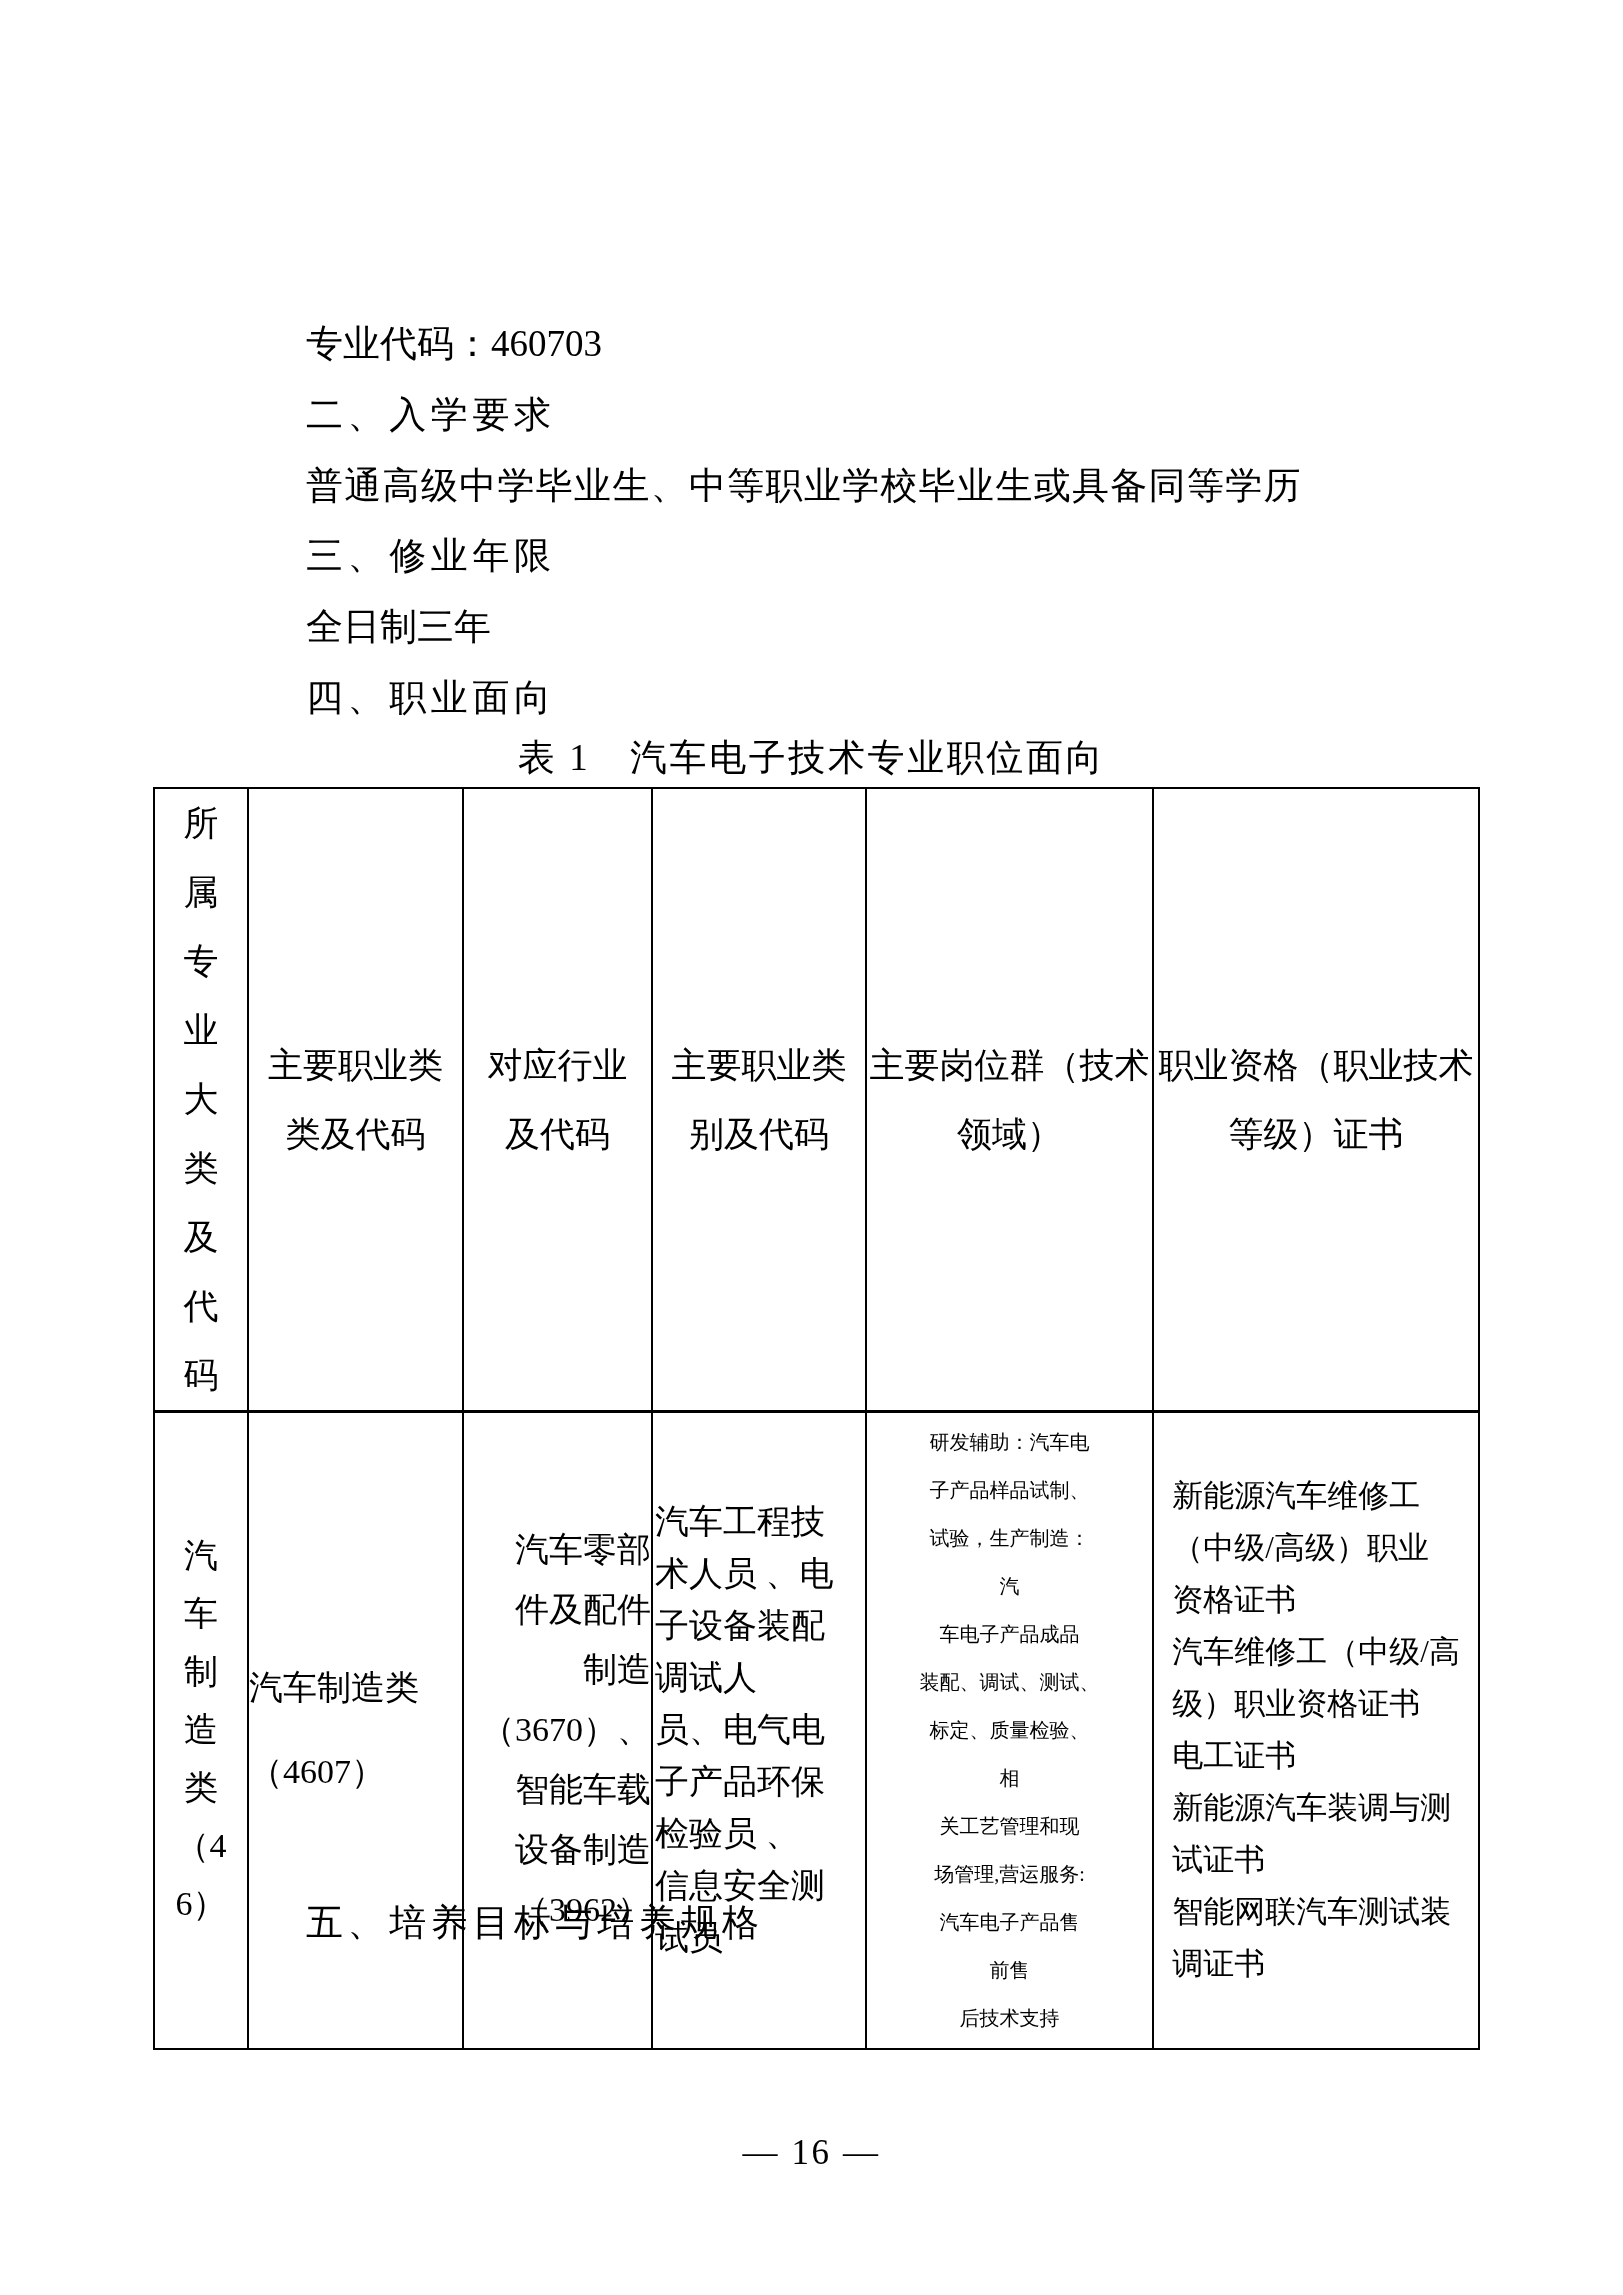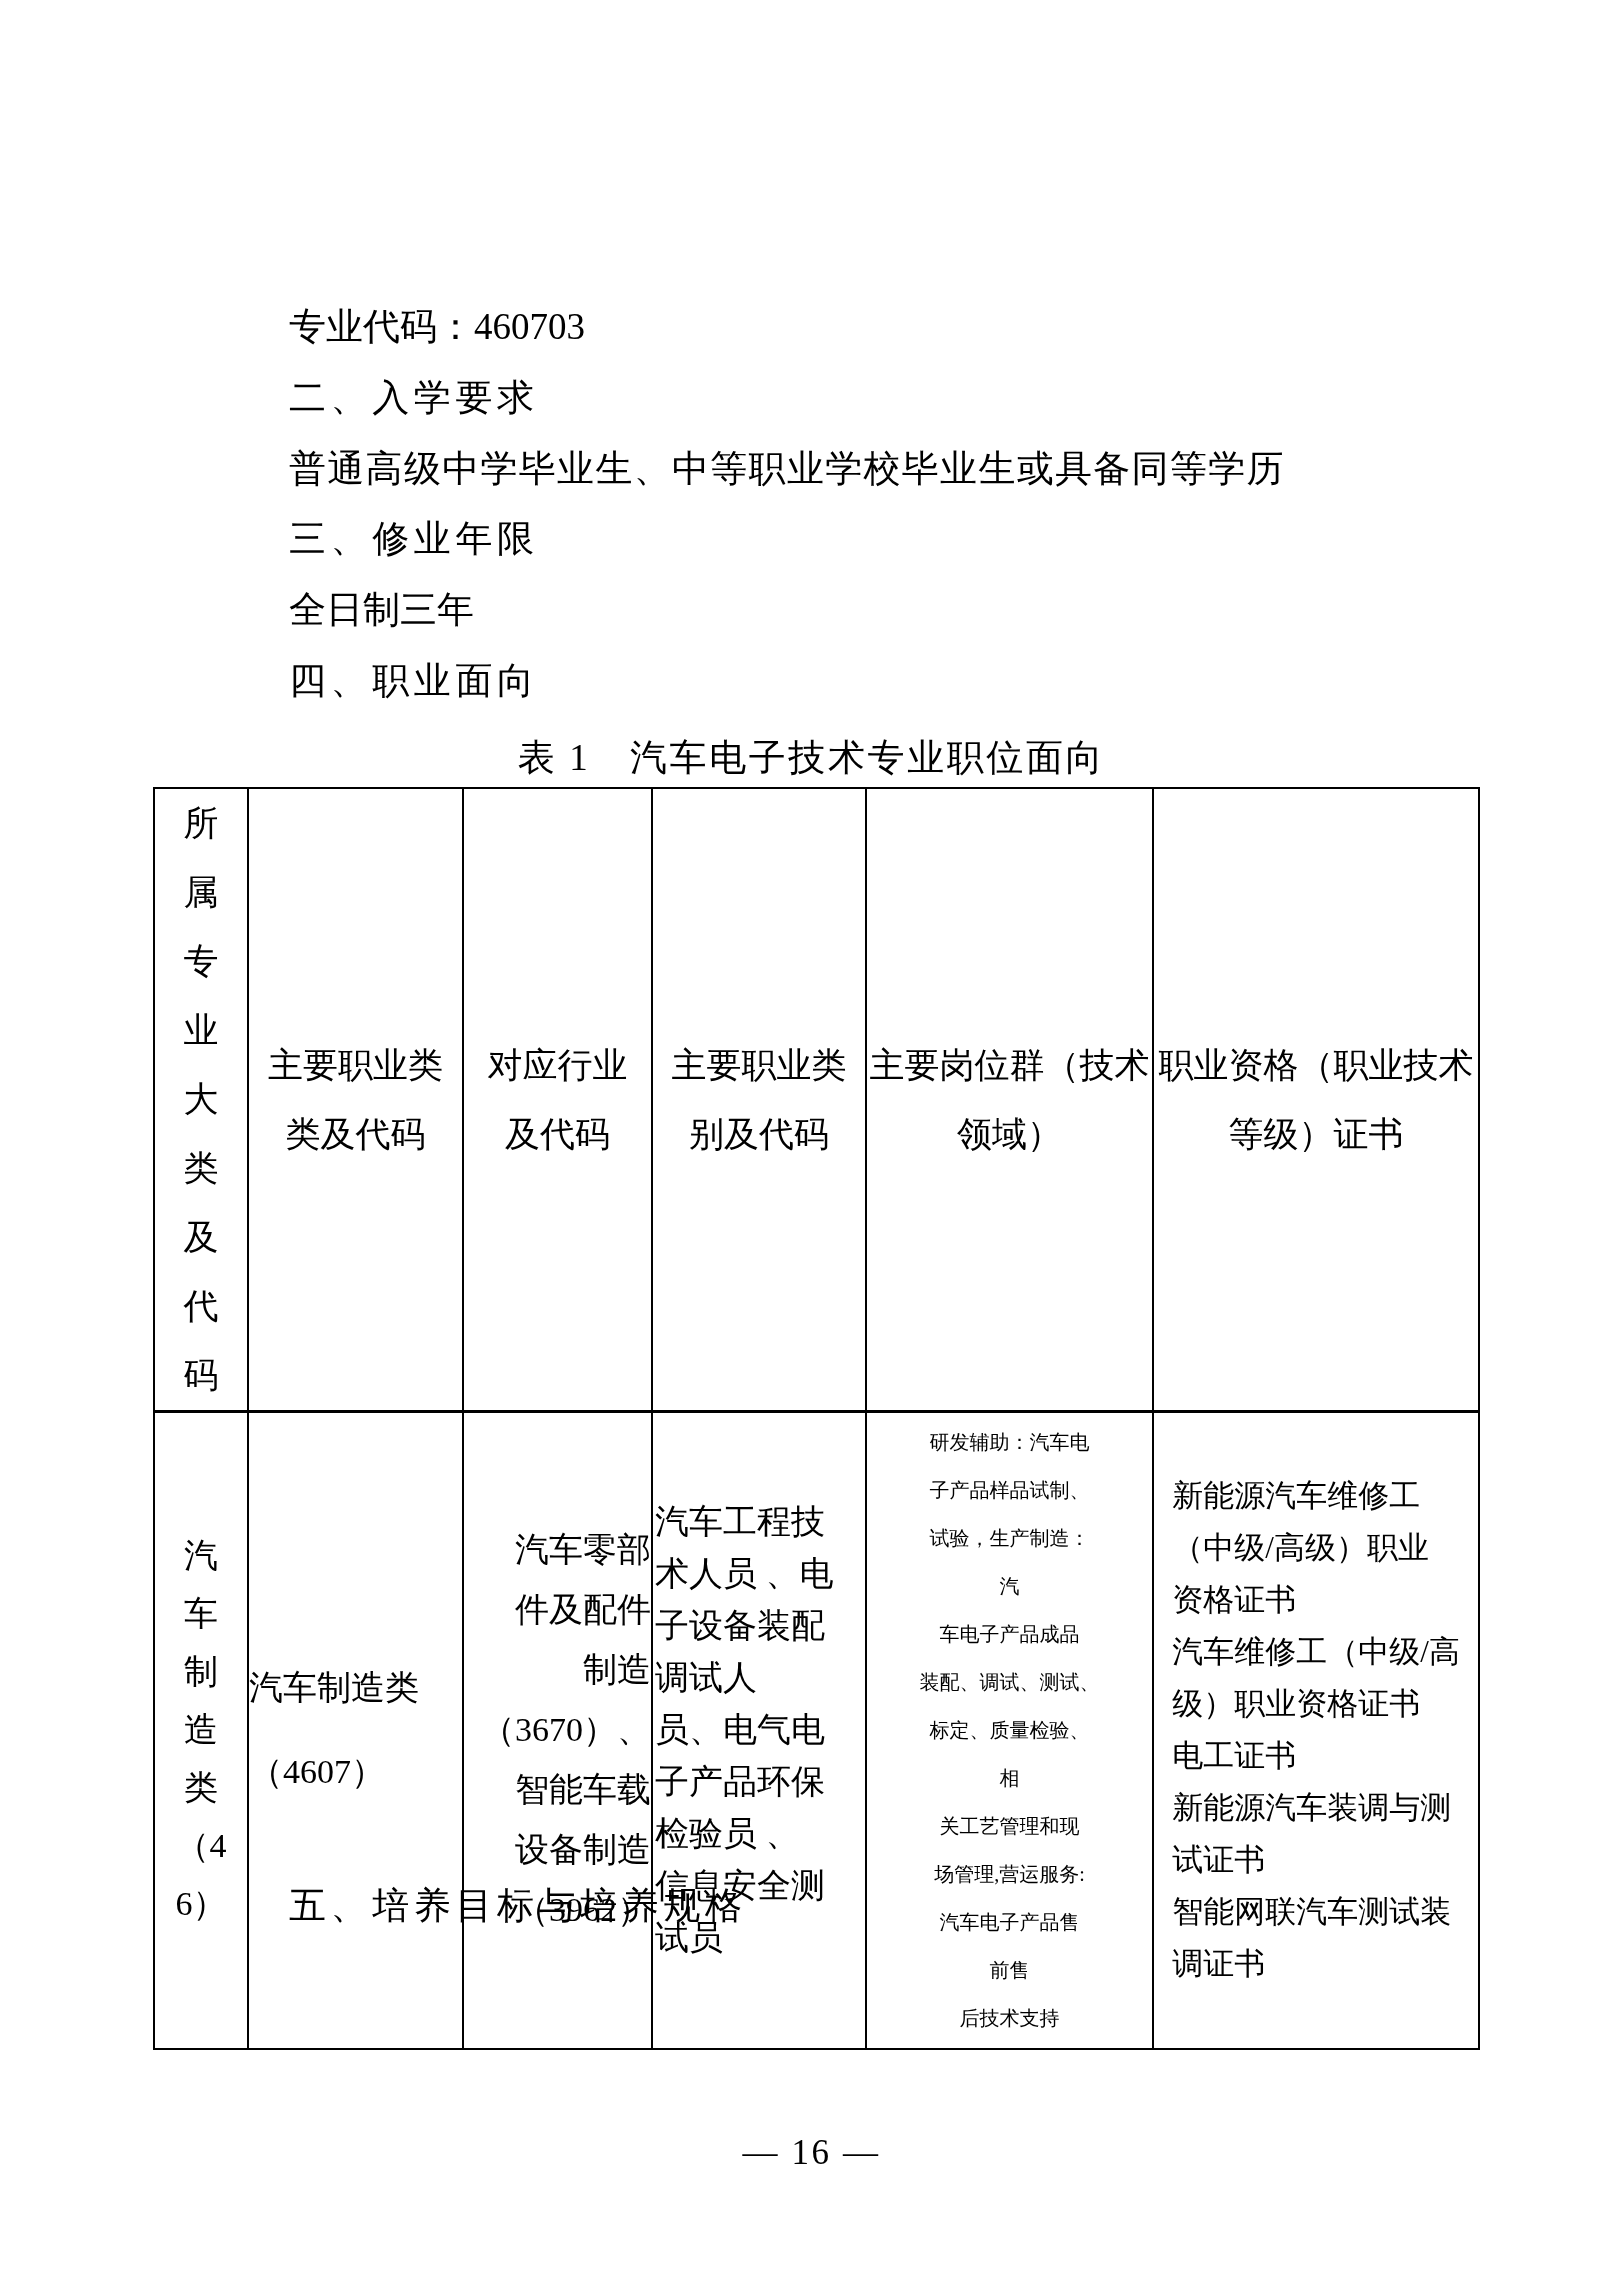--- a/index.html
+++ b/index.html
@@ -9,21 +9,21 @@
     background: #ffffff;
     color: #000000;
     position: relative;
     font-family: "Liberation Serif", "DejaVu Serif", serif;
   }
   .page { position: absolute; inset: 0; }
 
   .para {
     position: absolute;
     left: 289px;
-    margin: 0;
+    margin: 17px;
     font-size: 37px;
     line-height: 41px;
     white-space: nowrap;
   }
   .heading { letter-spacing: 4.6px; }
   #line-code { top: 306px; }
   #line-h2   { top: 377px; }
   #line-p2   { top: 448px; letter-spacing: 1.3px; }
   #line-h3   { top: 518px; }
   #line-p3   { top: 589px; }

